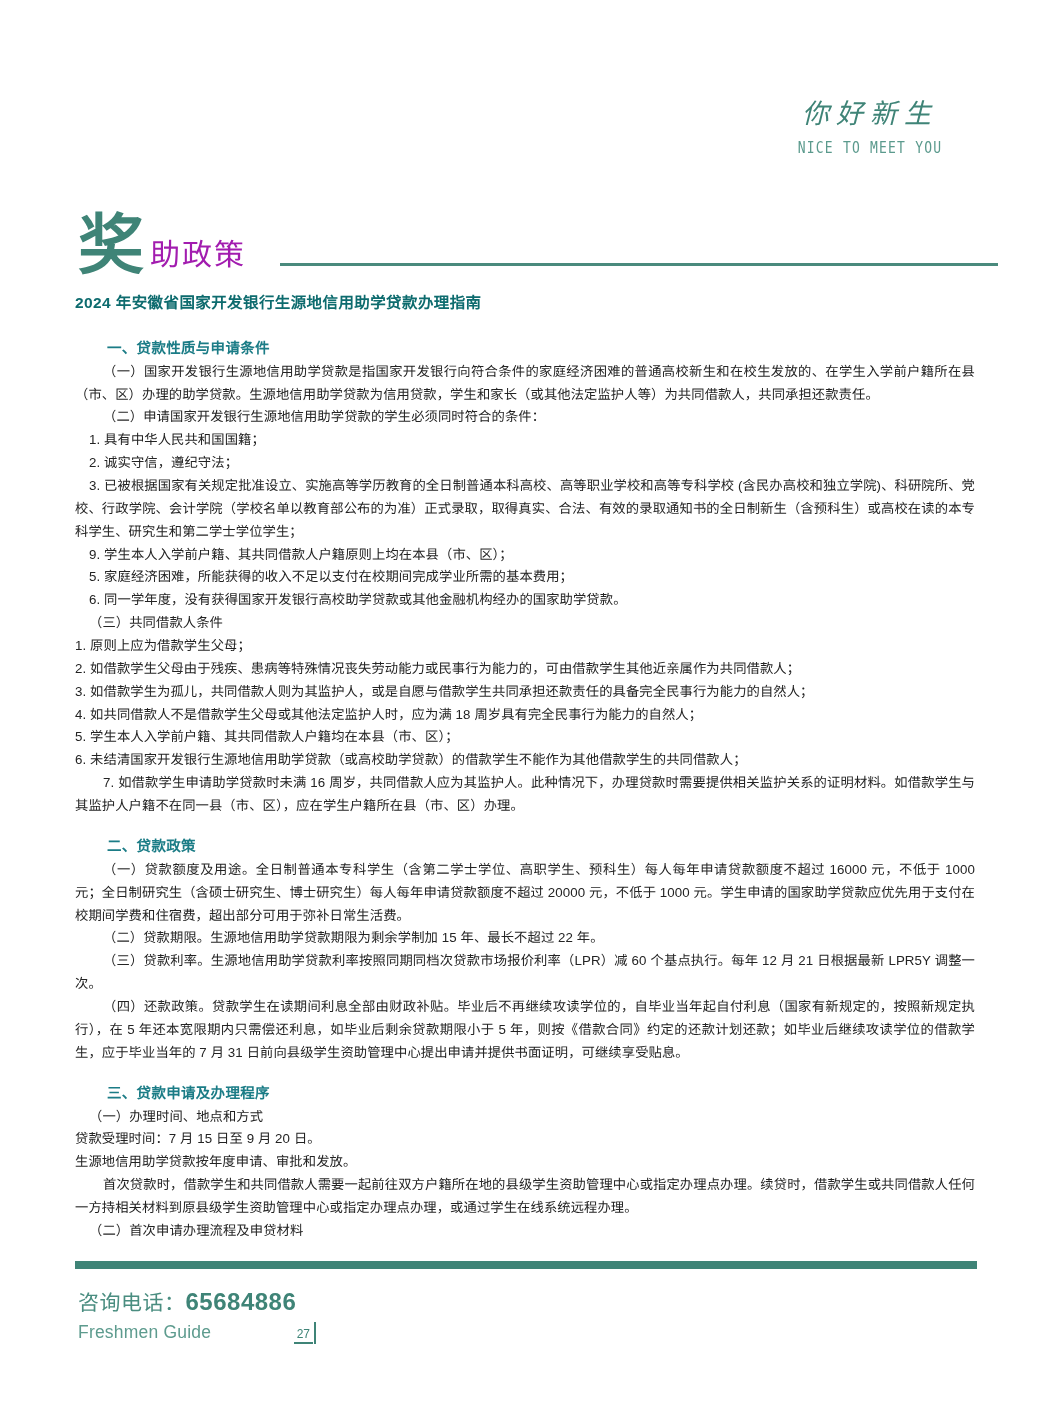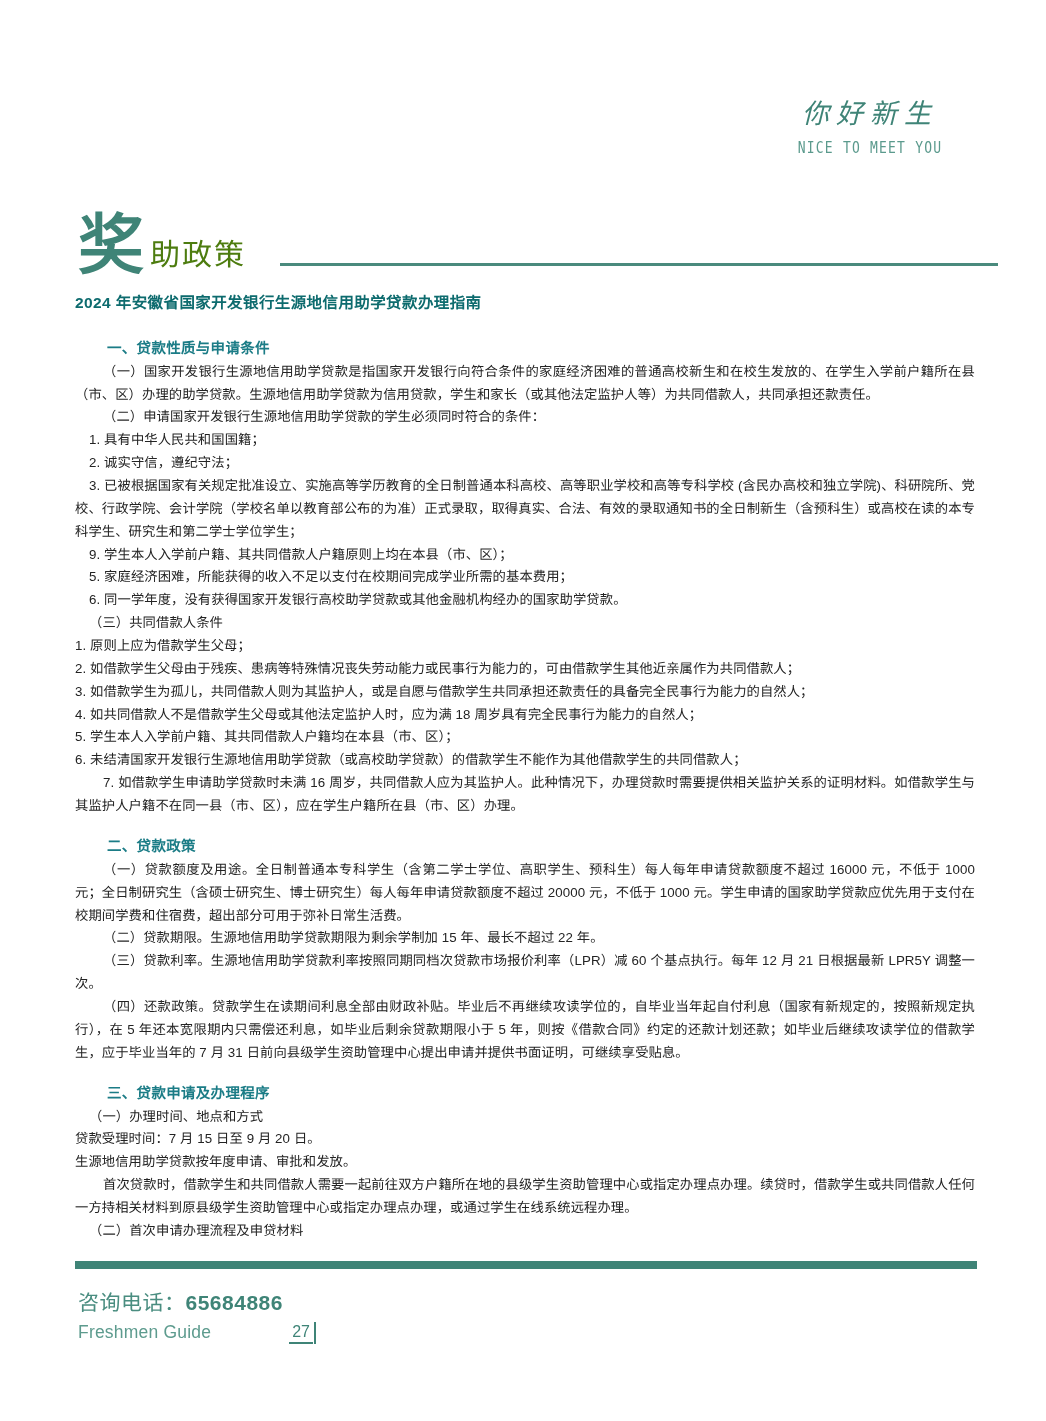--- a/index.html
+++ b/index.html
@@ -71,21 +71,21 @@
     font-size: 66px;
     font-weight: 700;
     line-height: 0.95;
     color: #3f8477;
     letter-spacing: 0;
   }
   .mast-small {
     font-family: "Liberation Sans", sans-serif;
     font-size: 30px;
     font-weight: 400;
-    color: #4d7c0f;
+    color: #a21caf;
     margin-left: 6px;
     margin-bottom: 4px;
     letter-spacing: 2px;
   }
   .mast-rule {
     flex: 1;
     height: 3px;
     background: #4a8a7d;
     margin-left: 34px;
     margin-bottom: 12px;
@@ -150,21 +150,21 @@
   }
   .footer-phone {
     font-family: "Liberation Sans", sans-serif;
     font-size: 21px;
     color: #4a8d80;
     letter-spacing: 0.5px;
     white-space: nowrap;
   }
   .footer-phone .num {
     font-weight: 700;
-    font-size: 21px;
+    font-size: 24px;
     color: #3f8477;
     letter-spacing: 0.5px;
   }
   .footer-line2 {
     margin-top: 6px;
     display: flex;
     align-items: flex-start;
     width: 238px;
   }
   .footer-guide {
@@ -173,21 +173,21 @@
     color: #5d9b8e;
     letter-spacing: 0.2px;
   }
   .pagenum-wrap {
     margin-left: auto;
     display: flex;
     align-items: flex-end;
   }
   .pagenum {
     font-family: "Liberation Sans", sans-serif;
-    font-size: 16px;
+    font-size: 12px;
     color: #3f8477;
     border-bottom: 2px solid #3f8477;
     padding: 0 3px 1px 3px;
     line-height: 1.05;
   }
   .pagenum-tick {
     width: 2px;
     height: 22px;
     background: #3f8477;
     margin-left: 1px;

